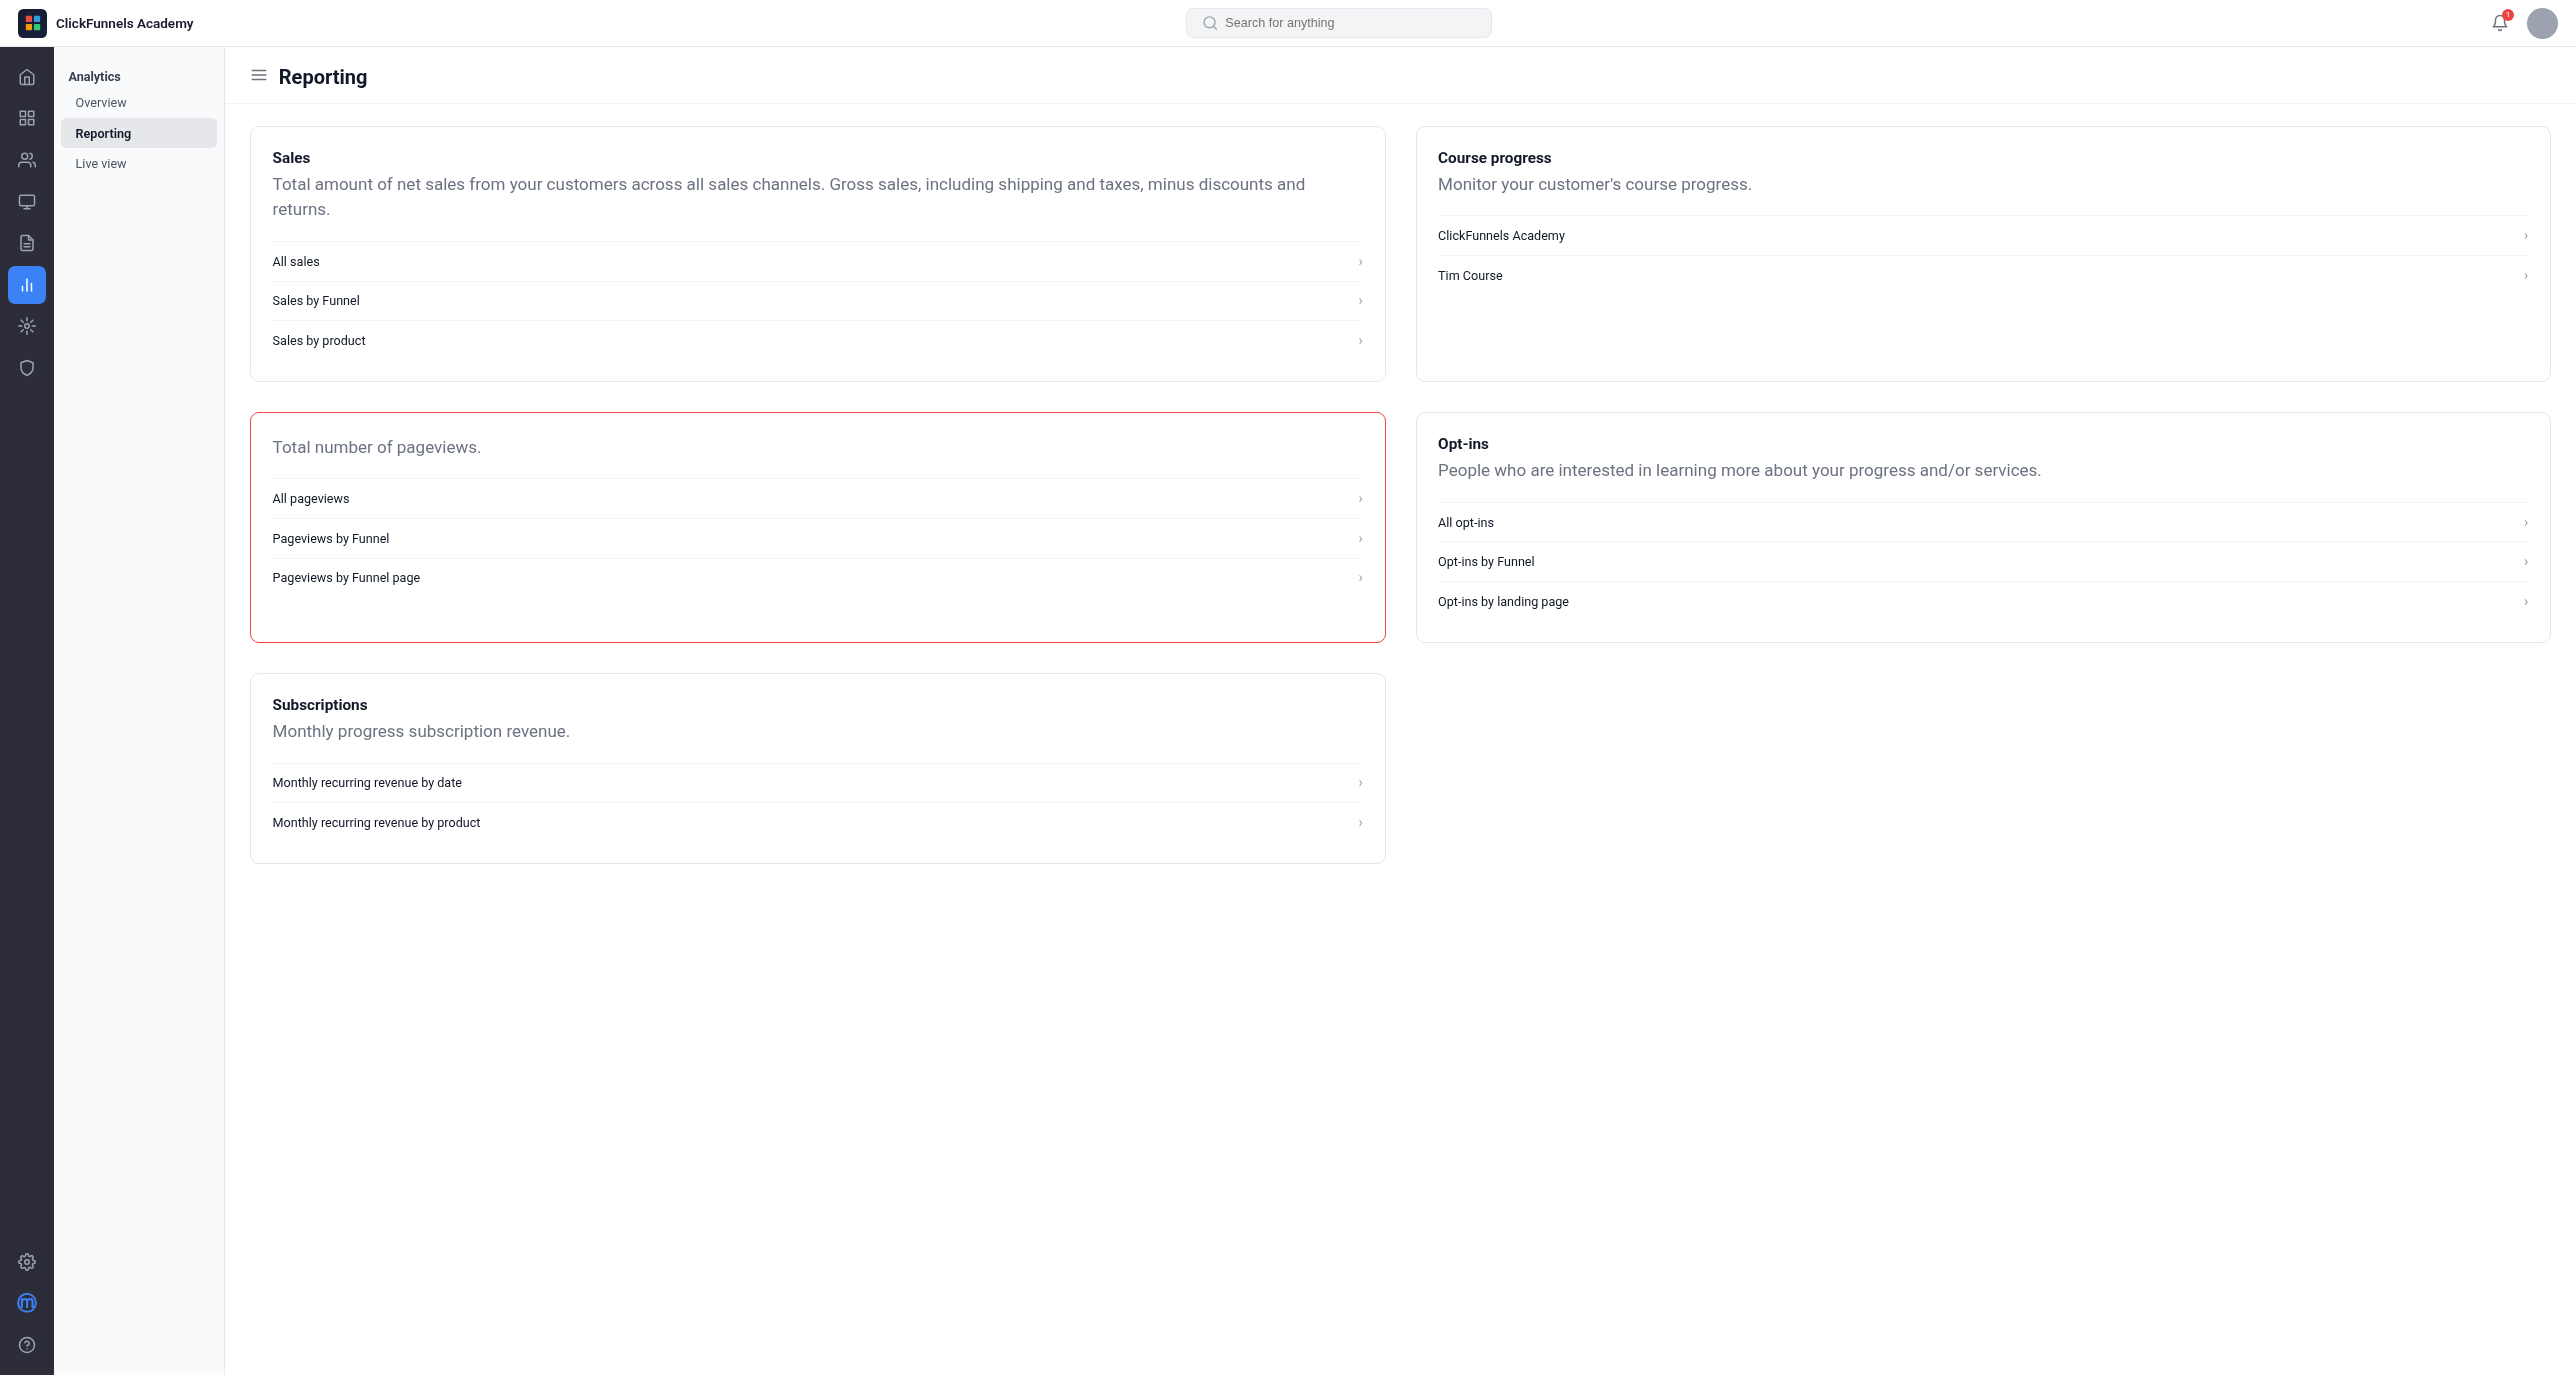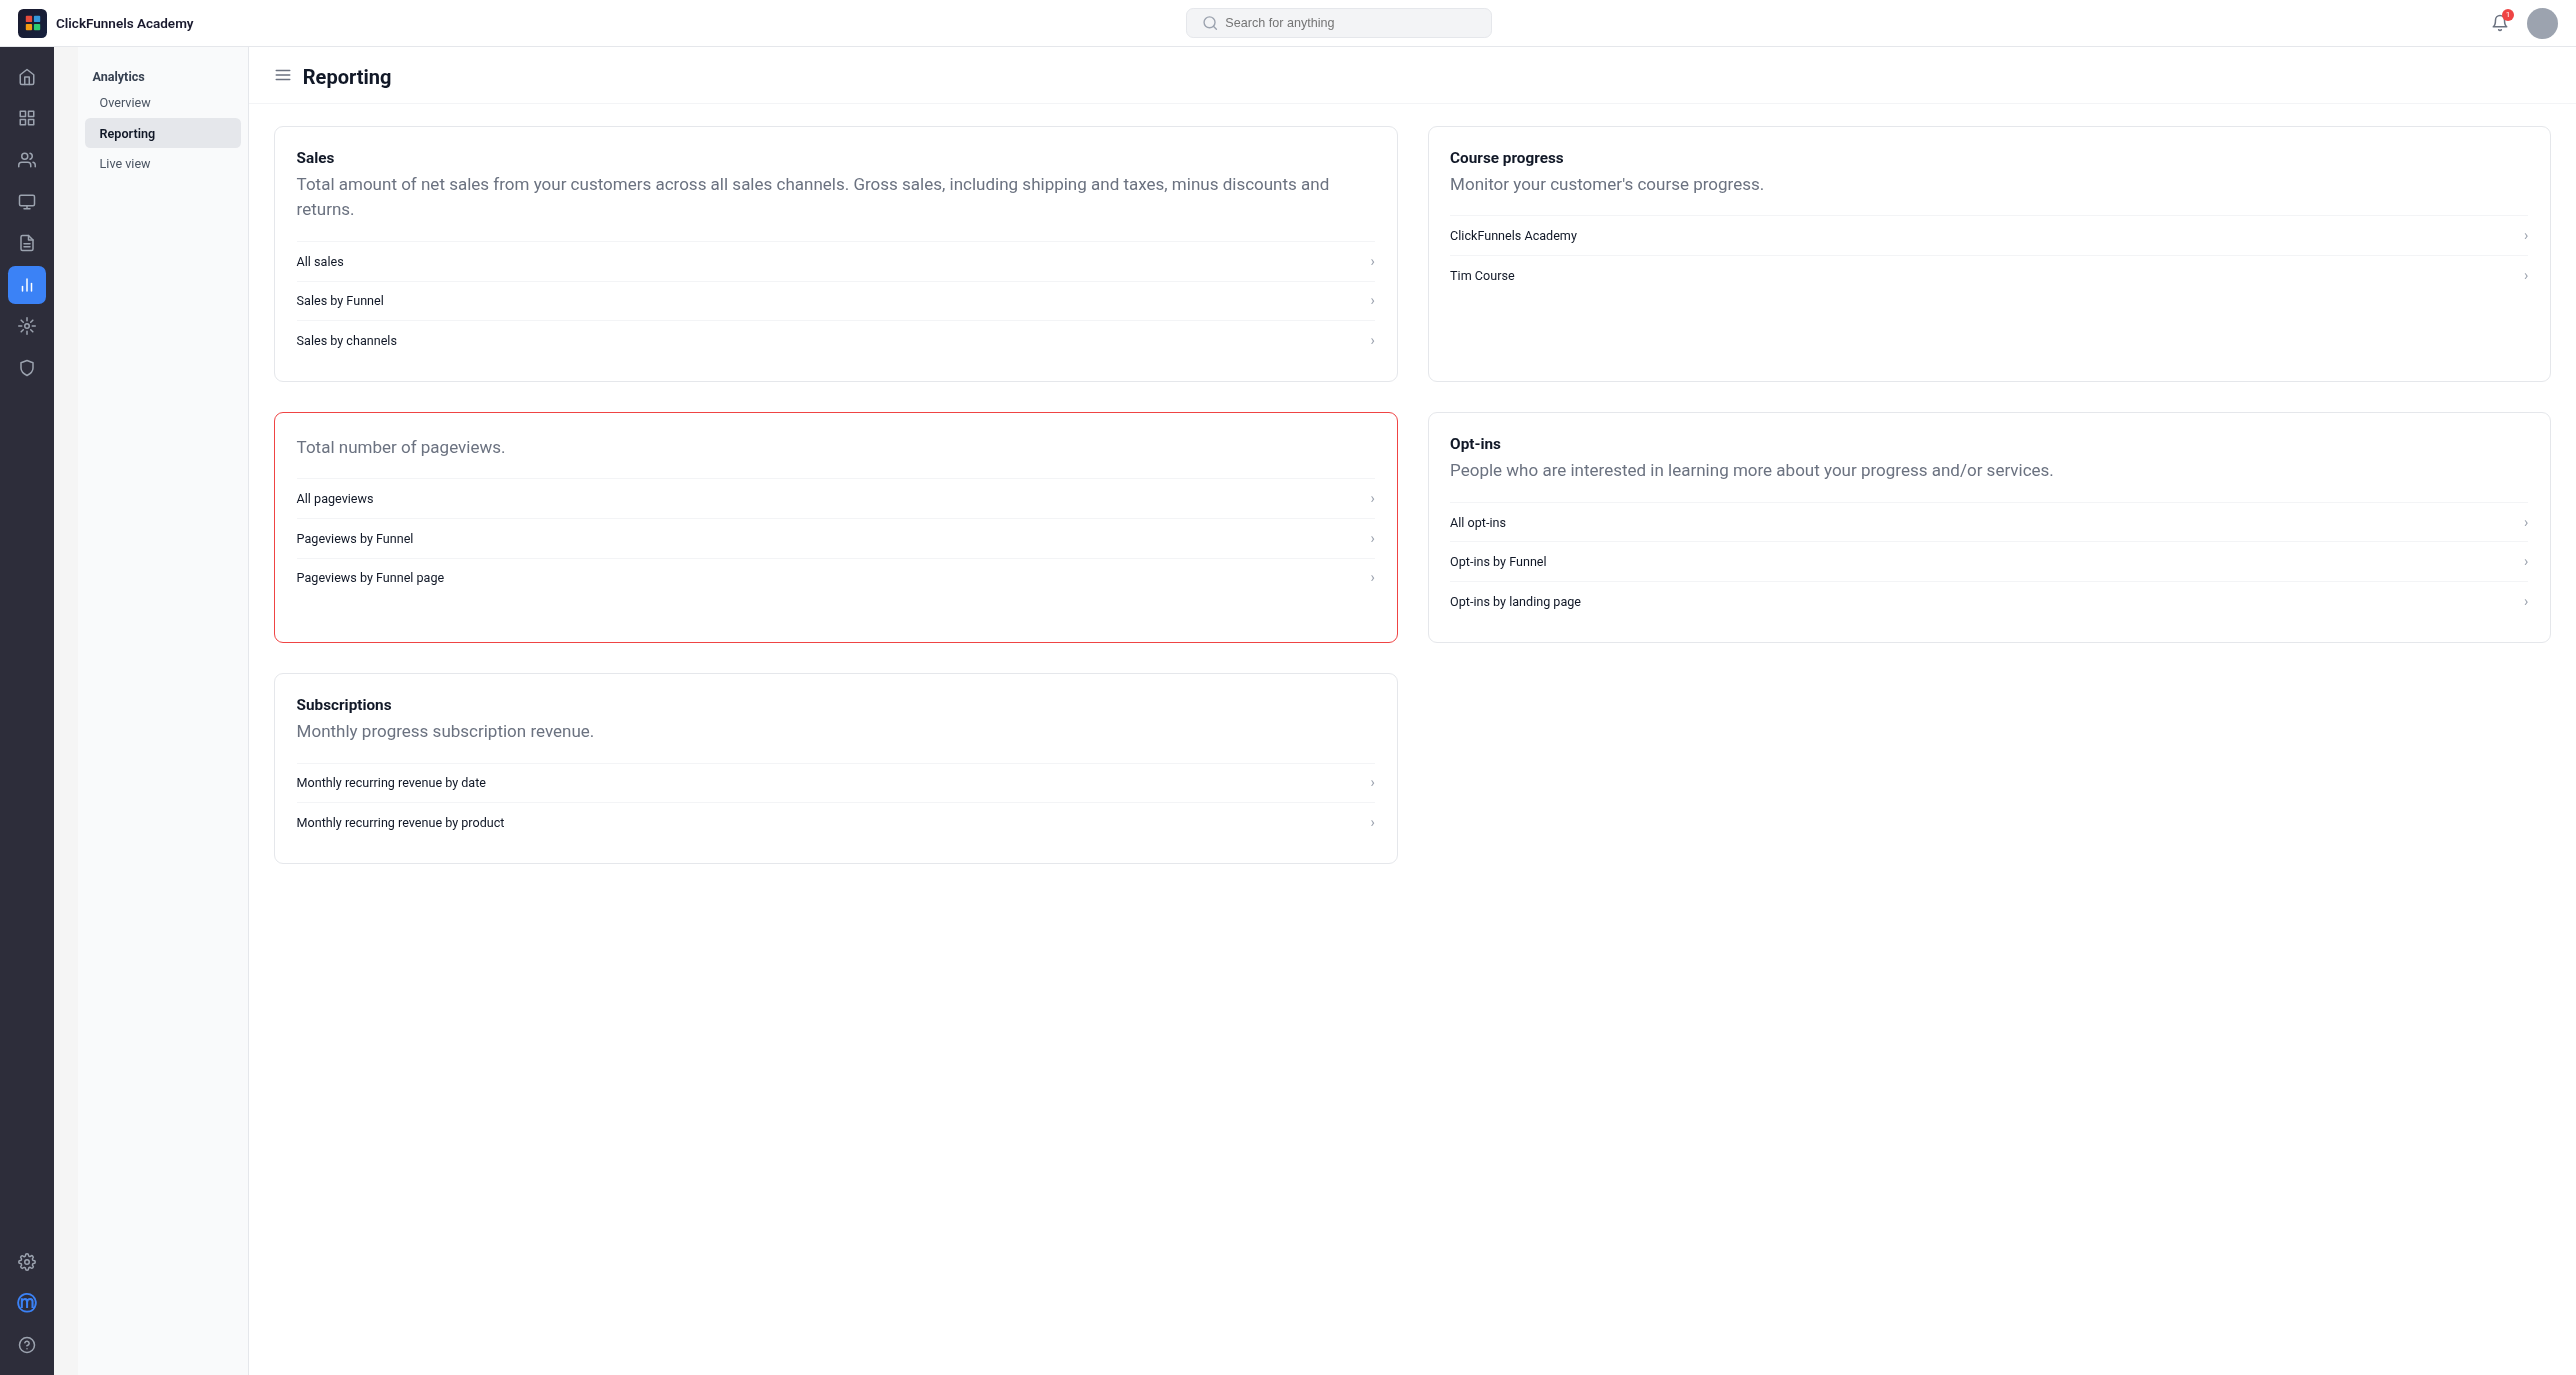--- a/index.html
+++ b/index.html
@@ -127,21 +127,20 @@
     .sidebar-icon-btn.active { background: #3b82f6; color: white; }
     .sidebar-spacer { flex: 1; }
 
     
     .sidebar-nav {
       width: 171px;
       background: #f9fafb;
       border-right: 0.9px solid #e5e7eb;
       padding: 14.4px 0;
       flex-shrink: 0;
-      margin-left: 24px;
     }
     .sidebar-nav-heading {
       font-size: 12.6px;
       font-weight: 700;
       color: #374151;
       padding: 7.2px 14.4px 3.6px;
       cursor: pointer;
     }
     .sidebar-nav-item {
       font-size: 12.6px;
@@ -368,21 +367,21 @@
       <span>All sales</span>
       <span class="chevron">›</span>
     </div>
 
     <div class="card-link">
       <span>Sales by Funnel</span>
       <span class="chevron">›</span>
     </div>
 
     <div class="card-link">
-      <span>Sales by channels</span>
+      <span>Sales by product</span>
       <span class="chevron">›</span>
     </div>
 
   </div>
         <div class="card">
     <div class="card-title">Course progress</div>
     <div class="card-desc">Monitor your customer's course progress.</div>
 
     <div class="card-link">
       <span>ClickFunnels Academy</span>

